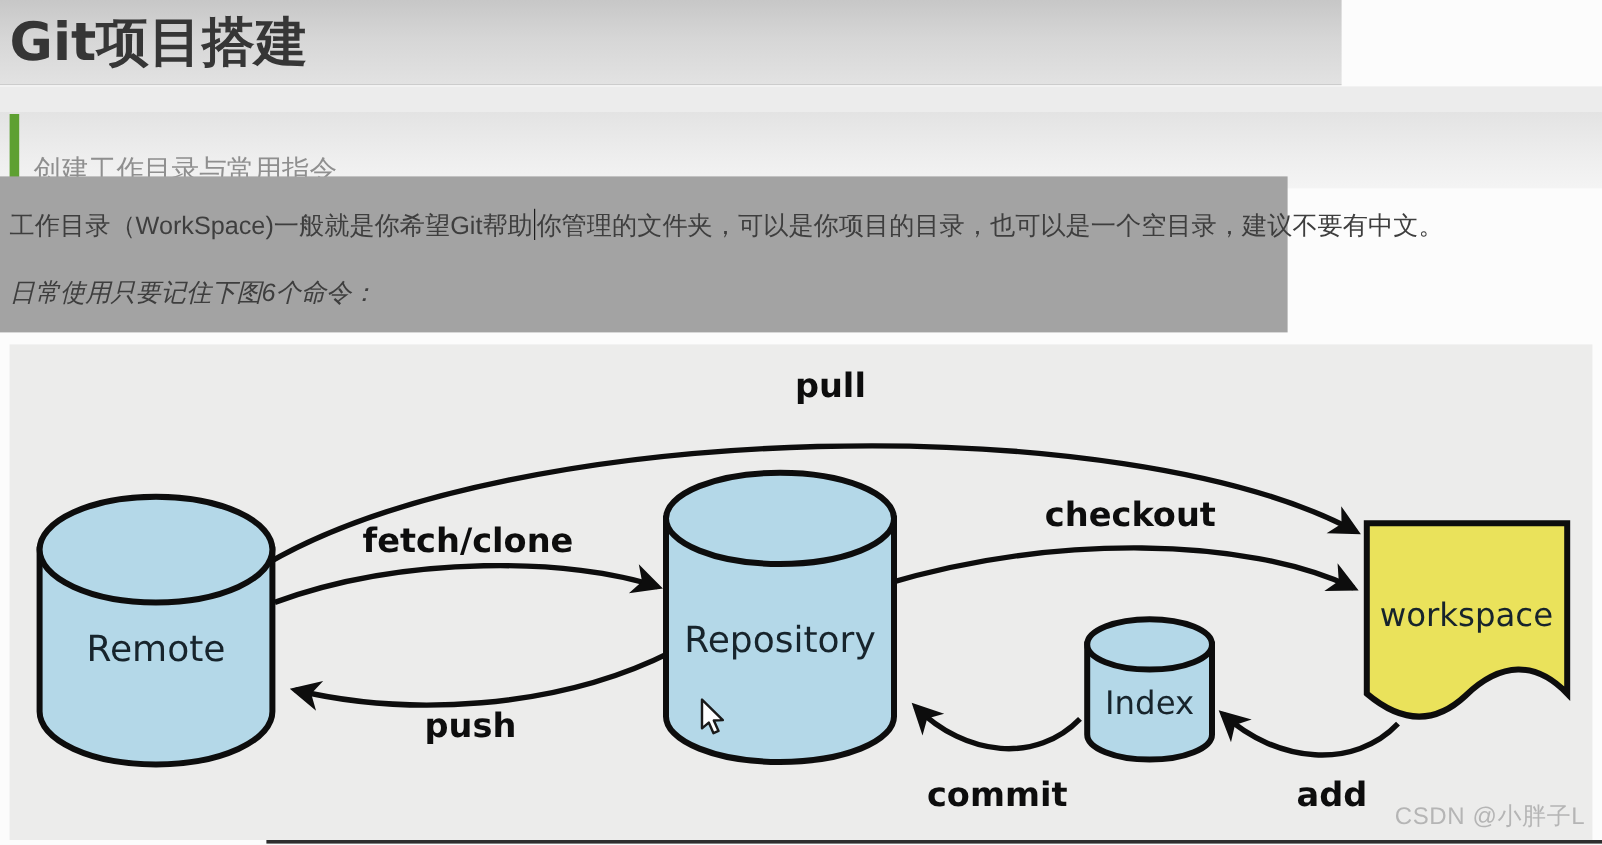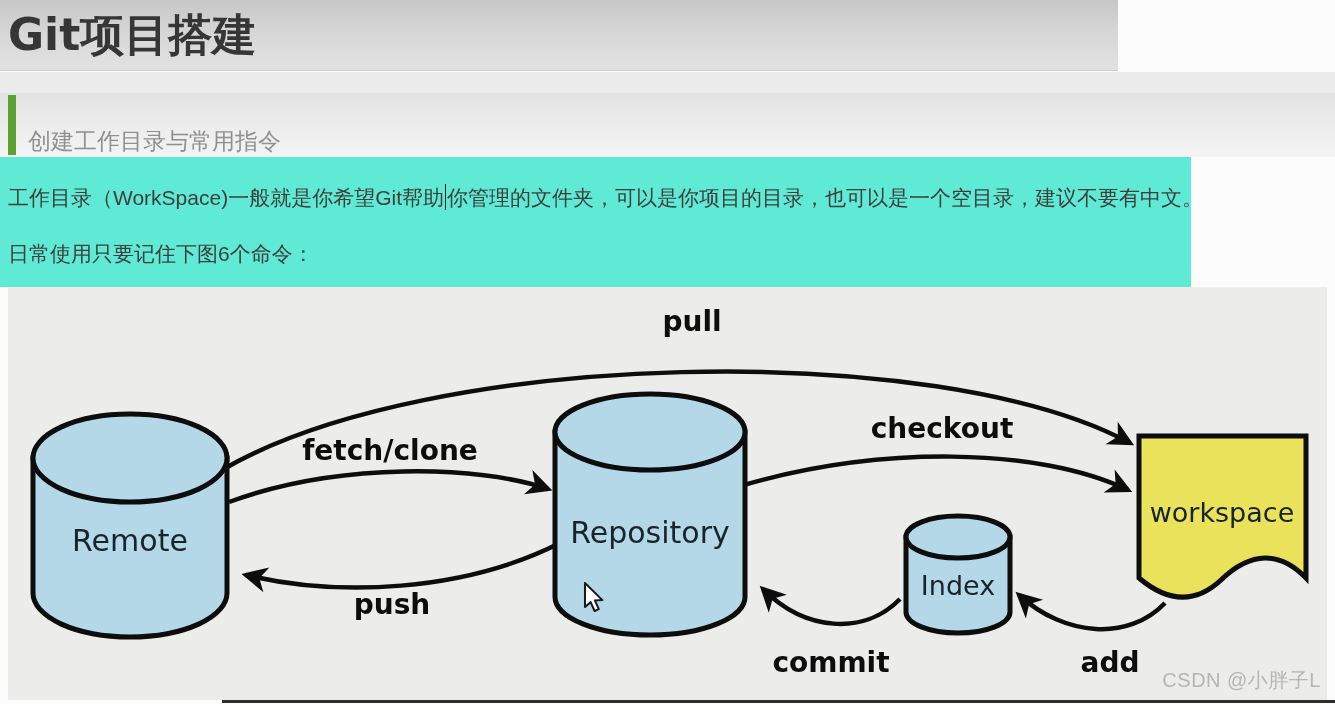--- a/index.html
+++ b/index.html
@@ -33,24 +33,24 @@
   .section-heading .green-bar {
     position:absolute; left:8px; top:2px; width:8px; height:60px;
     background:#5ea032;
   }
   .section-heading .section-title {
     position:absolute; left:28px; top:17px;
     font-size:23px; color:#8f8f8f;margin-top:16px;
   }
 
   
-  .content-area { position:absolute; left:0; top:157px; width:1191px; height:130px; background:#5eead4; }
+  .content-area { position:absolute; left:0; top:147px; width:1073px; height:130px; background:#a3a3a3; }
   .para { position:absolute; left:8px; font-size:21px; color:#3e3e3e; white-space:nowrap; }
   .para-1 { top:27px; }
-  .para-2 { top:83px; }
+  .para-2 { top:83px;font-style:italic; }
   .caret {
     display:inline-block; width:1px; height:26px; background:#1c1c1c;
     vertical-align:-5px; margin:0 1px;
   }
 
   
   .diagram {
     position:absolute; left:8px; top:287px; width:1319px; height:413px;
     background:#ececeb;
   }

